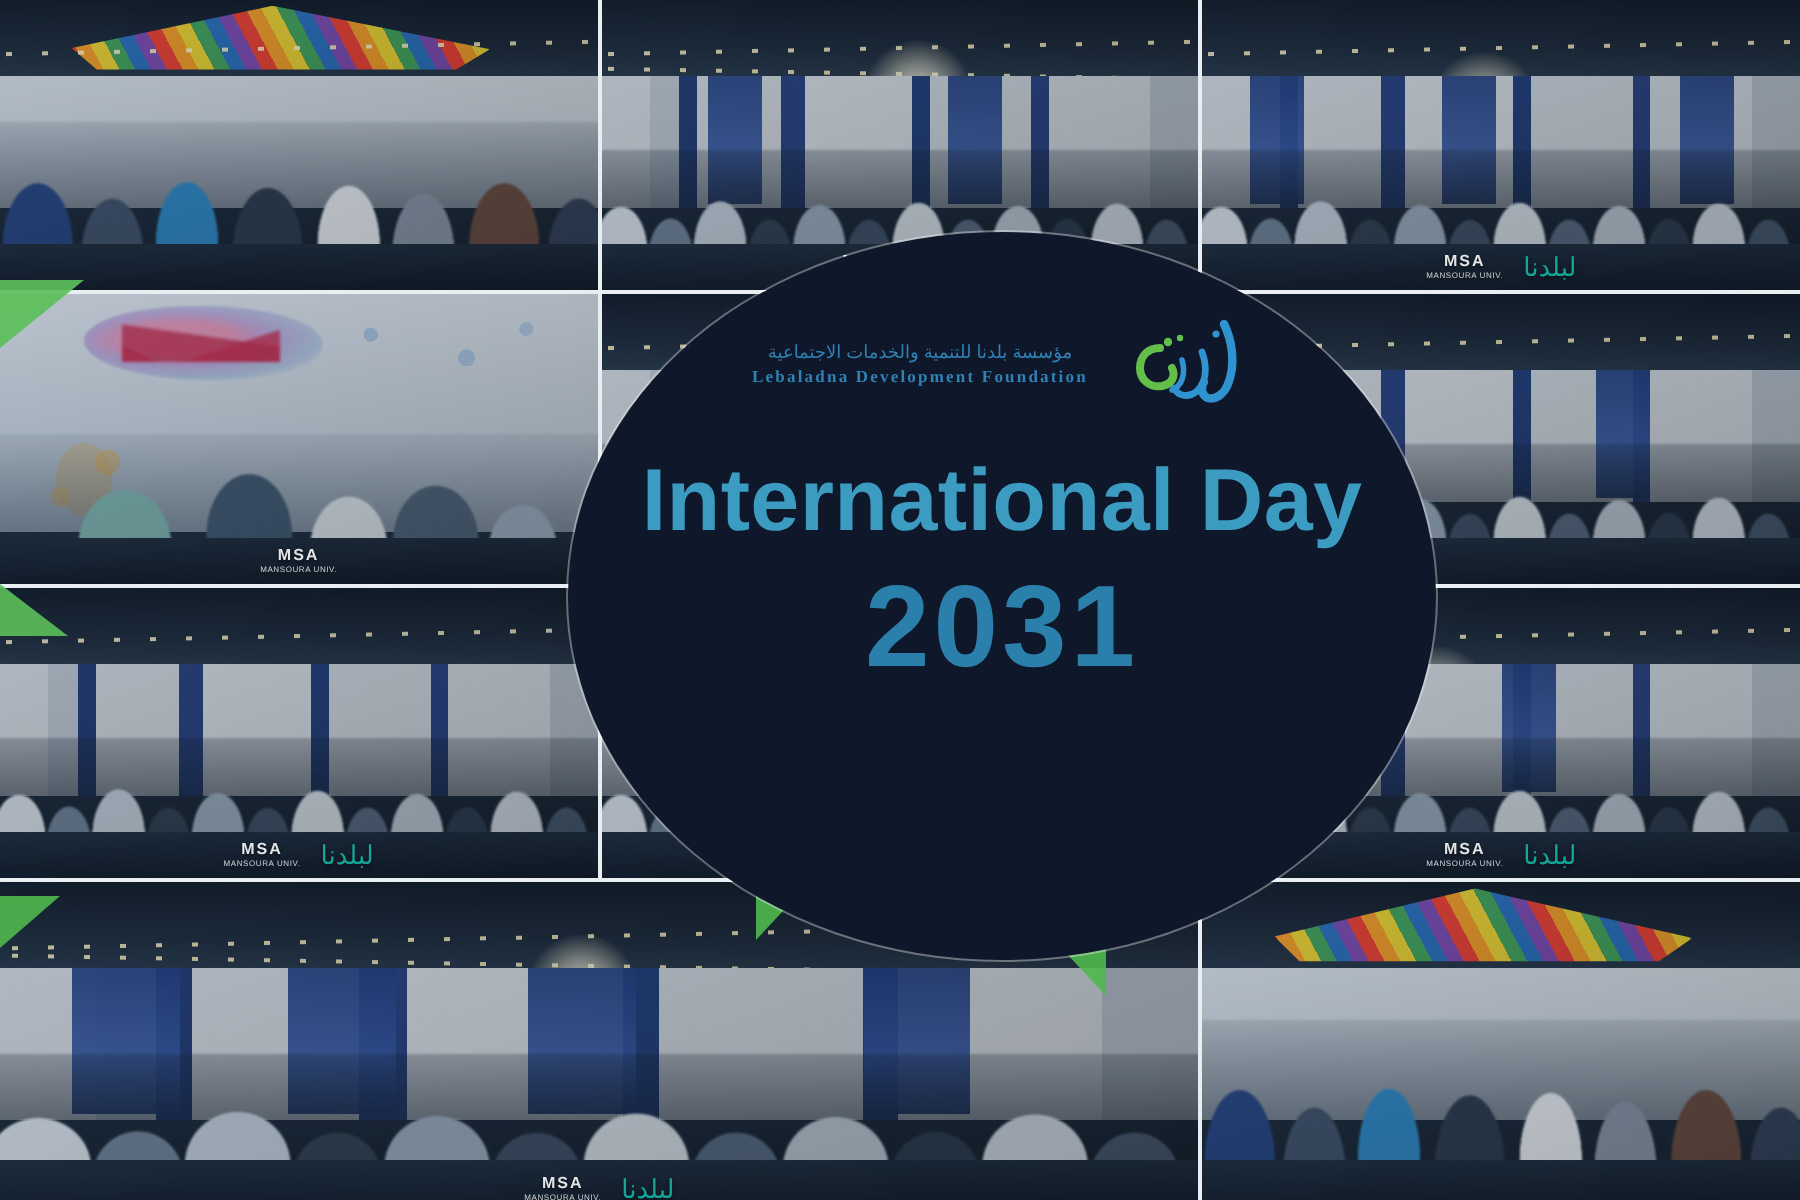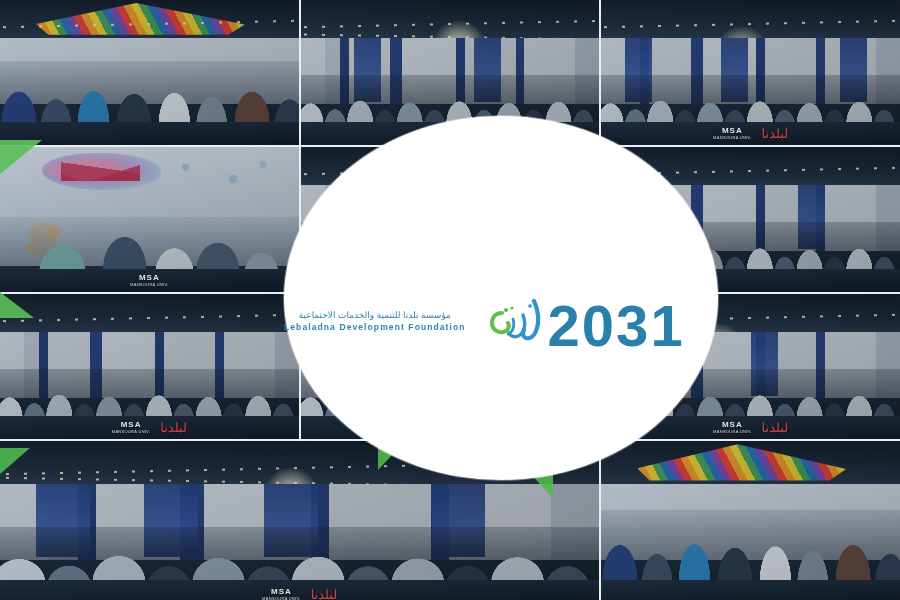--- a/index.html
+++ b/index.html
@@ -217,21 +217,21 @@
   }
   .wm .crest .m { font-weight: bold; font-size: 8px; letter-spacing: 1px; }
   .wm .crest .sub {
     display: block;
     font-size: 4px;
     letter-spacing: .3px;
     opacity: .9;
   }
   .wm .wordmark {
     font-size: 13px;
-    color: #ef4444;
+    color: #14b8a6;
     text-shadow: 0 1px 2px rgba(0,0,0,.55);
     line-height: 1;
   }
 
   
   .tri {
     position: absolute;
     width: 0; height: 0;
     pointer-events: none;
   }
@@ -269,24 +269,24 @@
   }
 
   
   #oval {
     position: absolute;
     left: 284px;
     top: 116px;
     width: 434px;
     height: 364px;
     border-radius: 50%;
-    background: #ffffff;
+    background: #0f172a;
     box-shadow: 0 0 0 1px rgba(255,255,255,.35);
     display: flex;
-    flex-direction: row;
+    flex-direction: column;
     align-items: center;
     padding-top: 46px;
     box-sizing: border-box;
   }
 
   .logo-row {
     display: flex;
     align-items: center;
     gap: 16px;
     height: 40px;
@@ -302,20 +302,21 @@
     white-space: nowrap;
     direction: rtl;
   }
   .logo-text .en {
     font-size: 8.5px;
     font-weight: bold;
     color: #2f82b4;
     letter-spacing: 1.1px;
     white-space: nowrap;
     margin-top: 1px;
+    font-family: Liberation Serif, serif;
   }
   .logo-mark {
     width: 66px;
     height: 48px;
     position: relative;
   }
   .logo-mark svg { display: block; }
 
   .title {
     margin-top: 26px;
@@ -549,19 +550,20 @@
           <path d="M31 22 C33 29, 31 35, 26 37" fill="none" stroke="#2f93cf" stroke-width="2.8" stroke-linecap="round"></path>
           <path d="M20 16 C14 16, 10 20, 10 26 C10 32, 15 36, 21 35 C26 34, 28 30, 26 26" fill="none" stroke="#63bf4a" stroke-width="4" stroke-linecap="round"></path>
           <circle cx="24" cy="13" r="2.1" fill="#63bf4a"></circle>
           <circle cx="30" cy="11" r="1.6" fill="#63bf4a"></circle>
           <circle cx="48" cy="9" r="1.8" fill="#2f93cf"></circle>
         </svg>
       </div>
     </div>
 
     <div class="title">
+      <span>International Day</span>
     </div>
 
     <div class="year">2031</div>
 
   </div>
 
 </div>
 
 </body></html>

